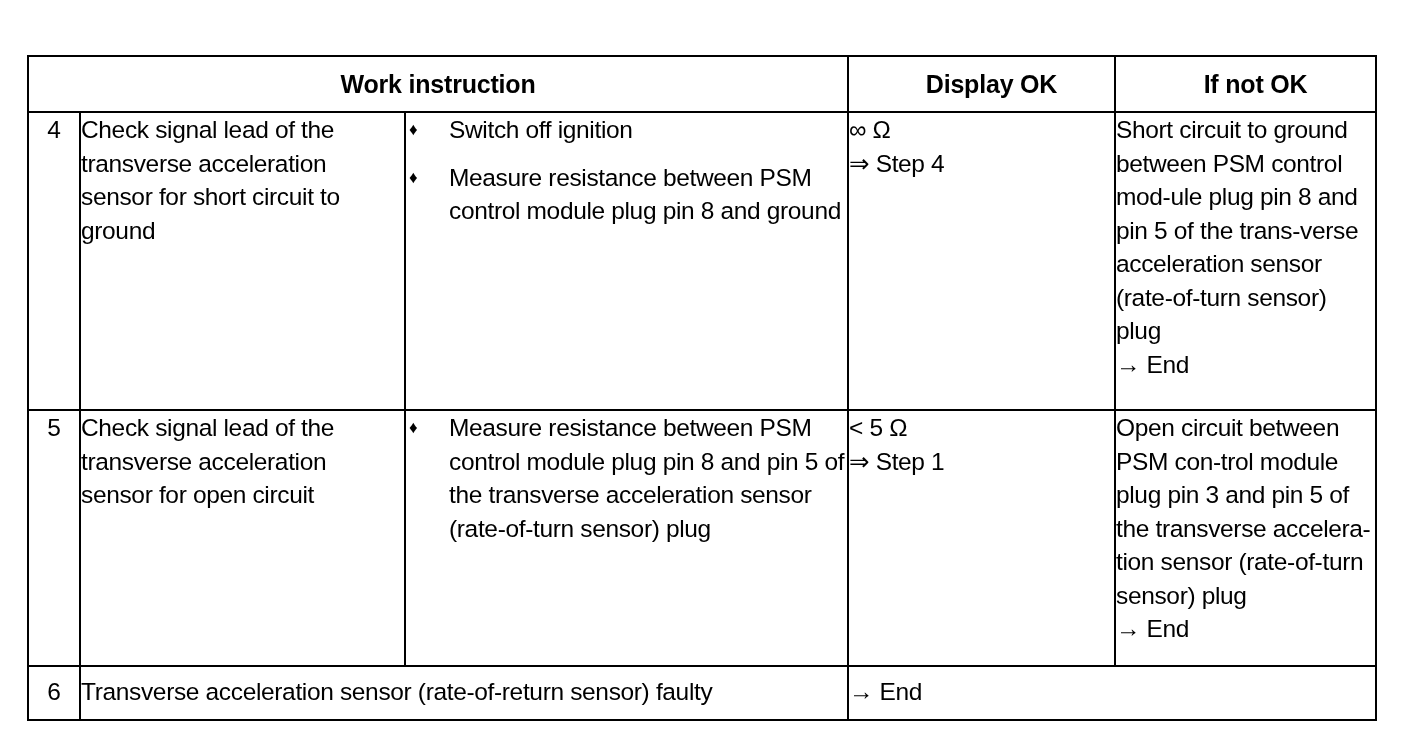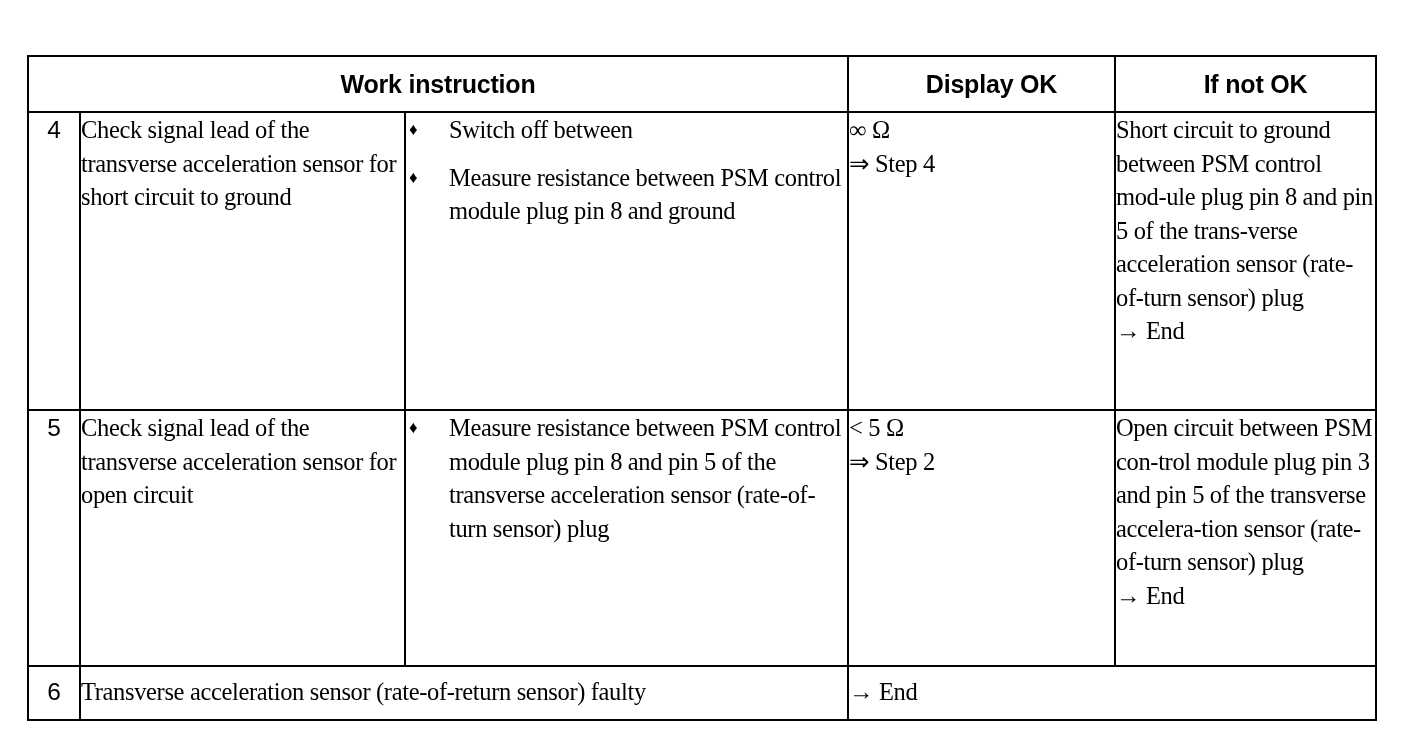--- a/index.html
+++ b/index.html
@@ -59,21 +59,20 @@
     letter-spacing: -0.2px;
   }
   .hdr-cell.tight { padding-left: 20px; }
 
   
   .cell {
     font-size: 24.5px;
     line-height: 33.5px;
     padding: 10px 8px 12px 11px;
     letter-spacing: -0.35px;
-    font-family: Liberation Serif, serif;
   }
   .cell-step {
     font-size: 24.5px;
     line-height: 33.5px;
     padding: 10px 0 12px 0;
     text-align: center;
     letter-spacing: -0.3px;
   }
   .cell-detail { padding-left: 16px; padding-right: 6px; }
   .cell-disp   { padding-left: 14px; }
@@ -137,21 +136,21 @@
 
     <tbody>
 
       <tr class="row-4">
         <td class="cell-step">4</td>
         <td class="cell">Check signal lead of the transverse acceleration sensor for short circuit to ground</td>
         <td class="cell cell-detail">
           <ul class="bullets">
             <li>
               <span class="bullet-glyph">♦</span>
-              <span class="line">Switch off between</span>
+              <span class="line">Switch off ignition</span>
             </li>
             <li>
               <span class="bullet-glyph">♦</span>
               <span class="line">Measure resistance between PSM control module plug pin 8 and ground</span>
             </li>
           </ul>
         </td>
         <td class="cell cell-disp">
           <span class="sym-line">∞ Ω</span>
           <span class="sym-line">⇒ Step 4</span>
@@ -168,21 +167,21 @@
         <td class="cell cell-detail">
           <ul class="bullets">
             <li>
               <span class="bullet-glyph">♦</span>
               <span class="line">Measure resistance between PSM control module plug pin 8 and pin 5 of the transverse acceleration sensor (rate-of-turn sensor) plug</span>
             </li>
           </ul>
         </td>
         <td class="cell cell-disp">
           <span class="sym-line">&lt; 5 Ω</span>
-          <span class="sym-line">⇒ Step 2</span>
+          <span class="sym-line">⇒ Step 1</span>
         </td>
         <td class="cell cell-notok">
           <span class="line">Open circuit between PSM con-trol module plug pin 3 and pin 5 of the transverse accelera-tion sensor (rate-of-turn sensor) plug</span>
           <span class="sym-line">→ End</span>
         </td>
       </tr>
 
       <tr class="row-6">
         <td class="cell-step">6</td>
         <td class="cell" colspan="2">Transverse acceleration sensor (rate-of-return sensor) faulty</td>

